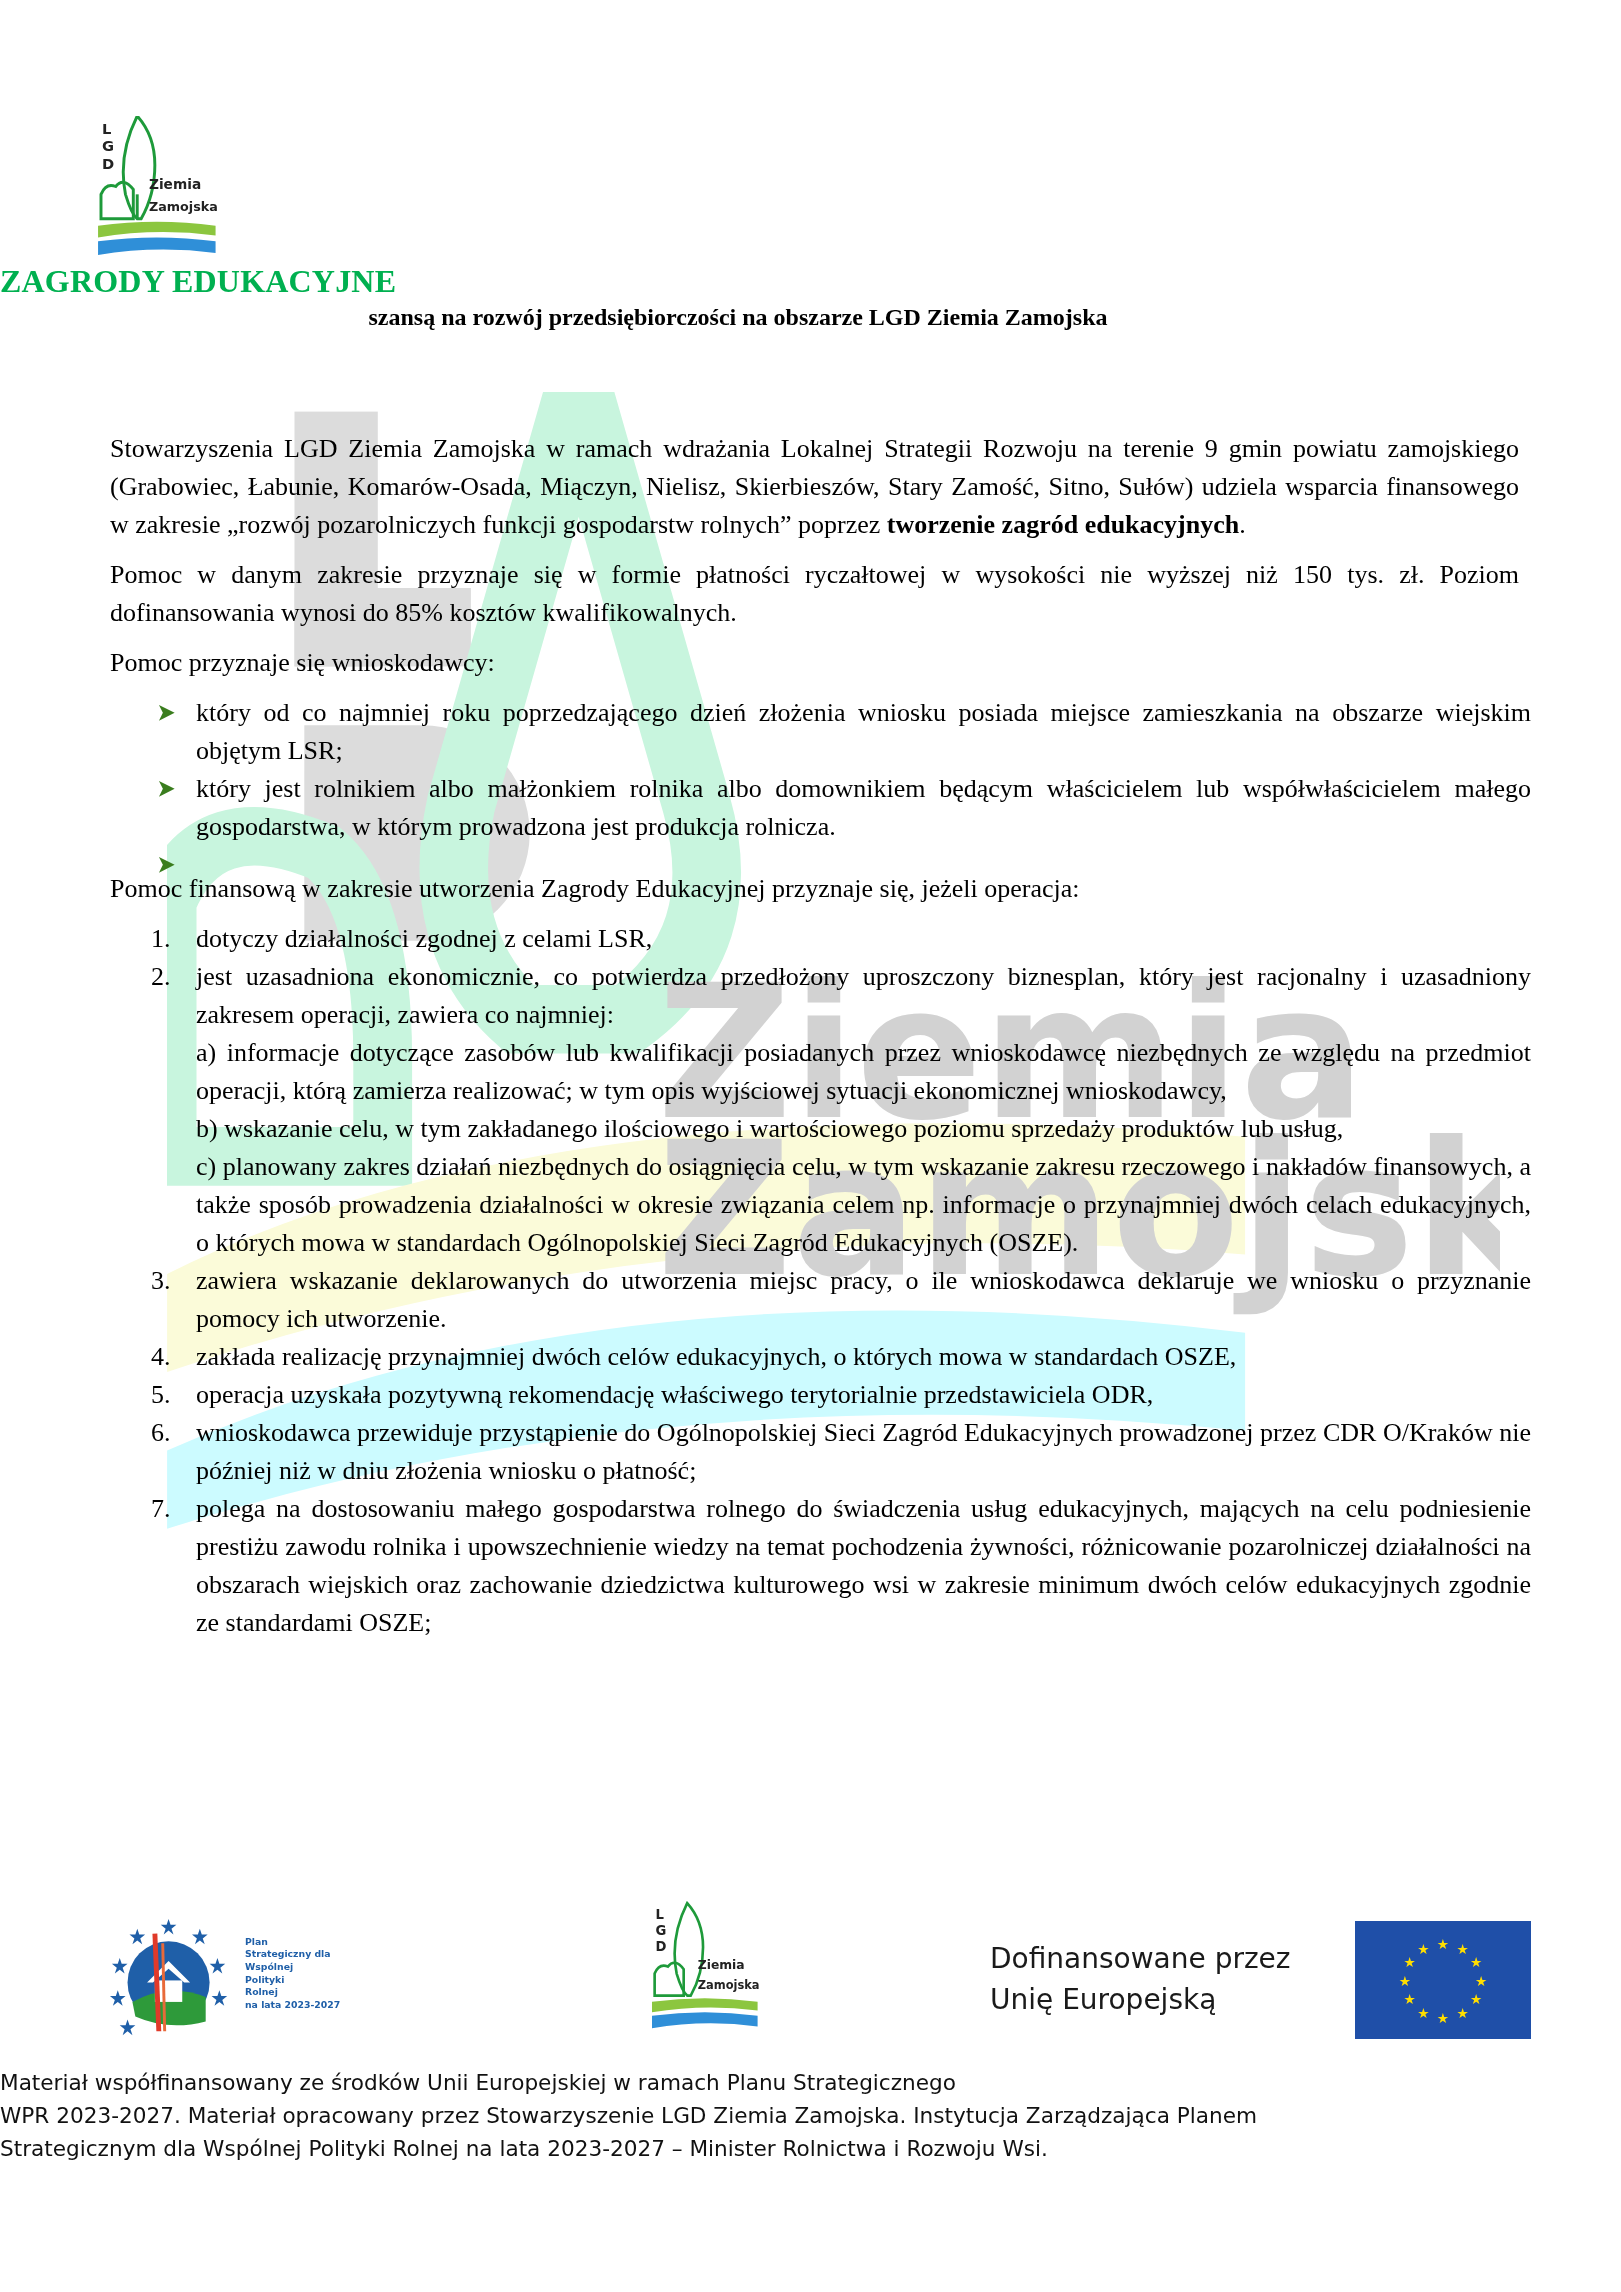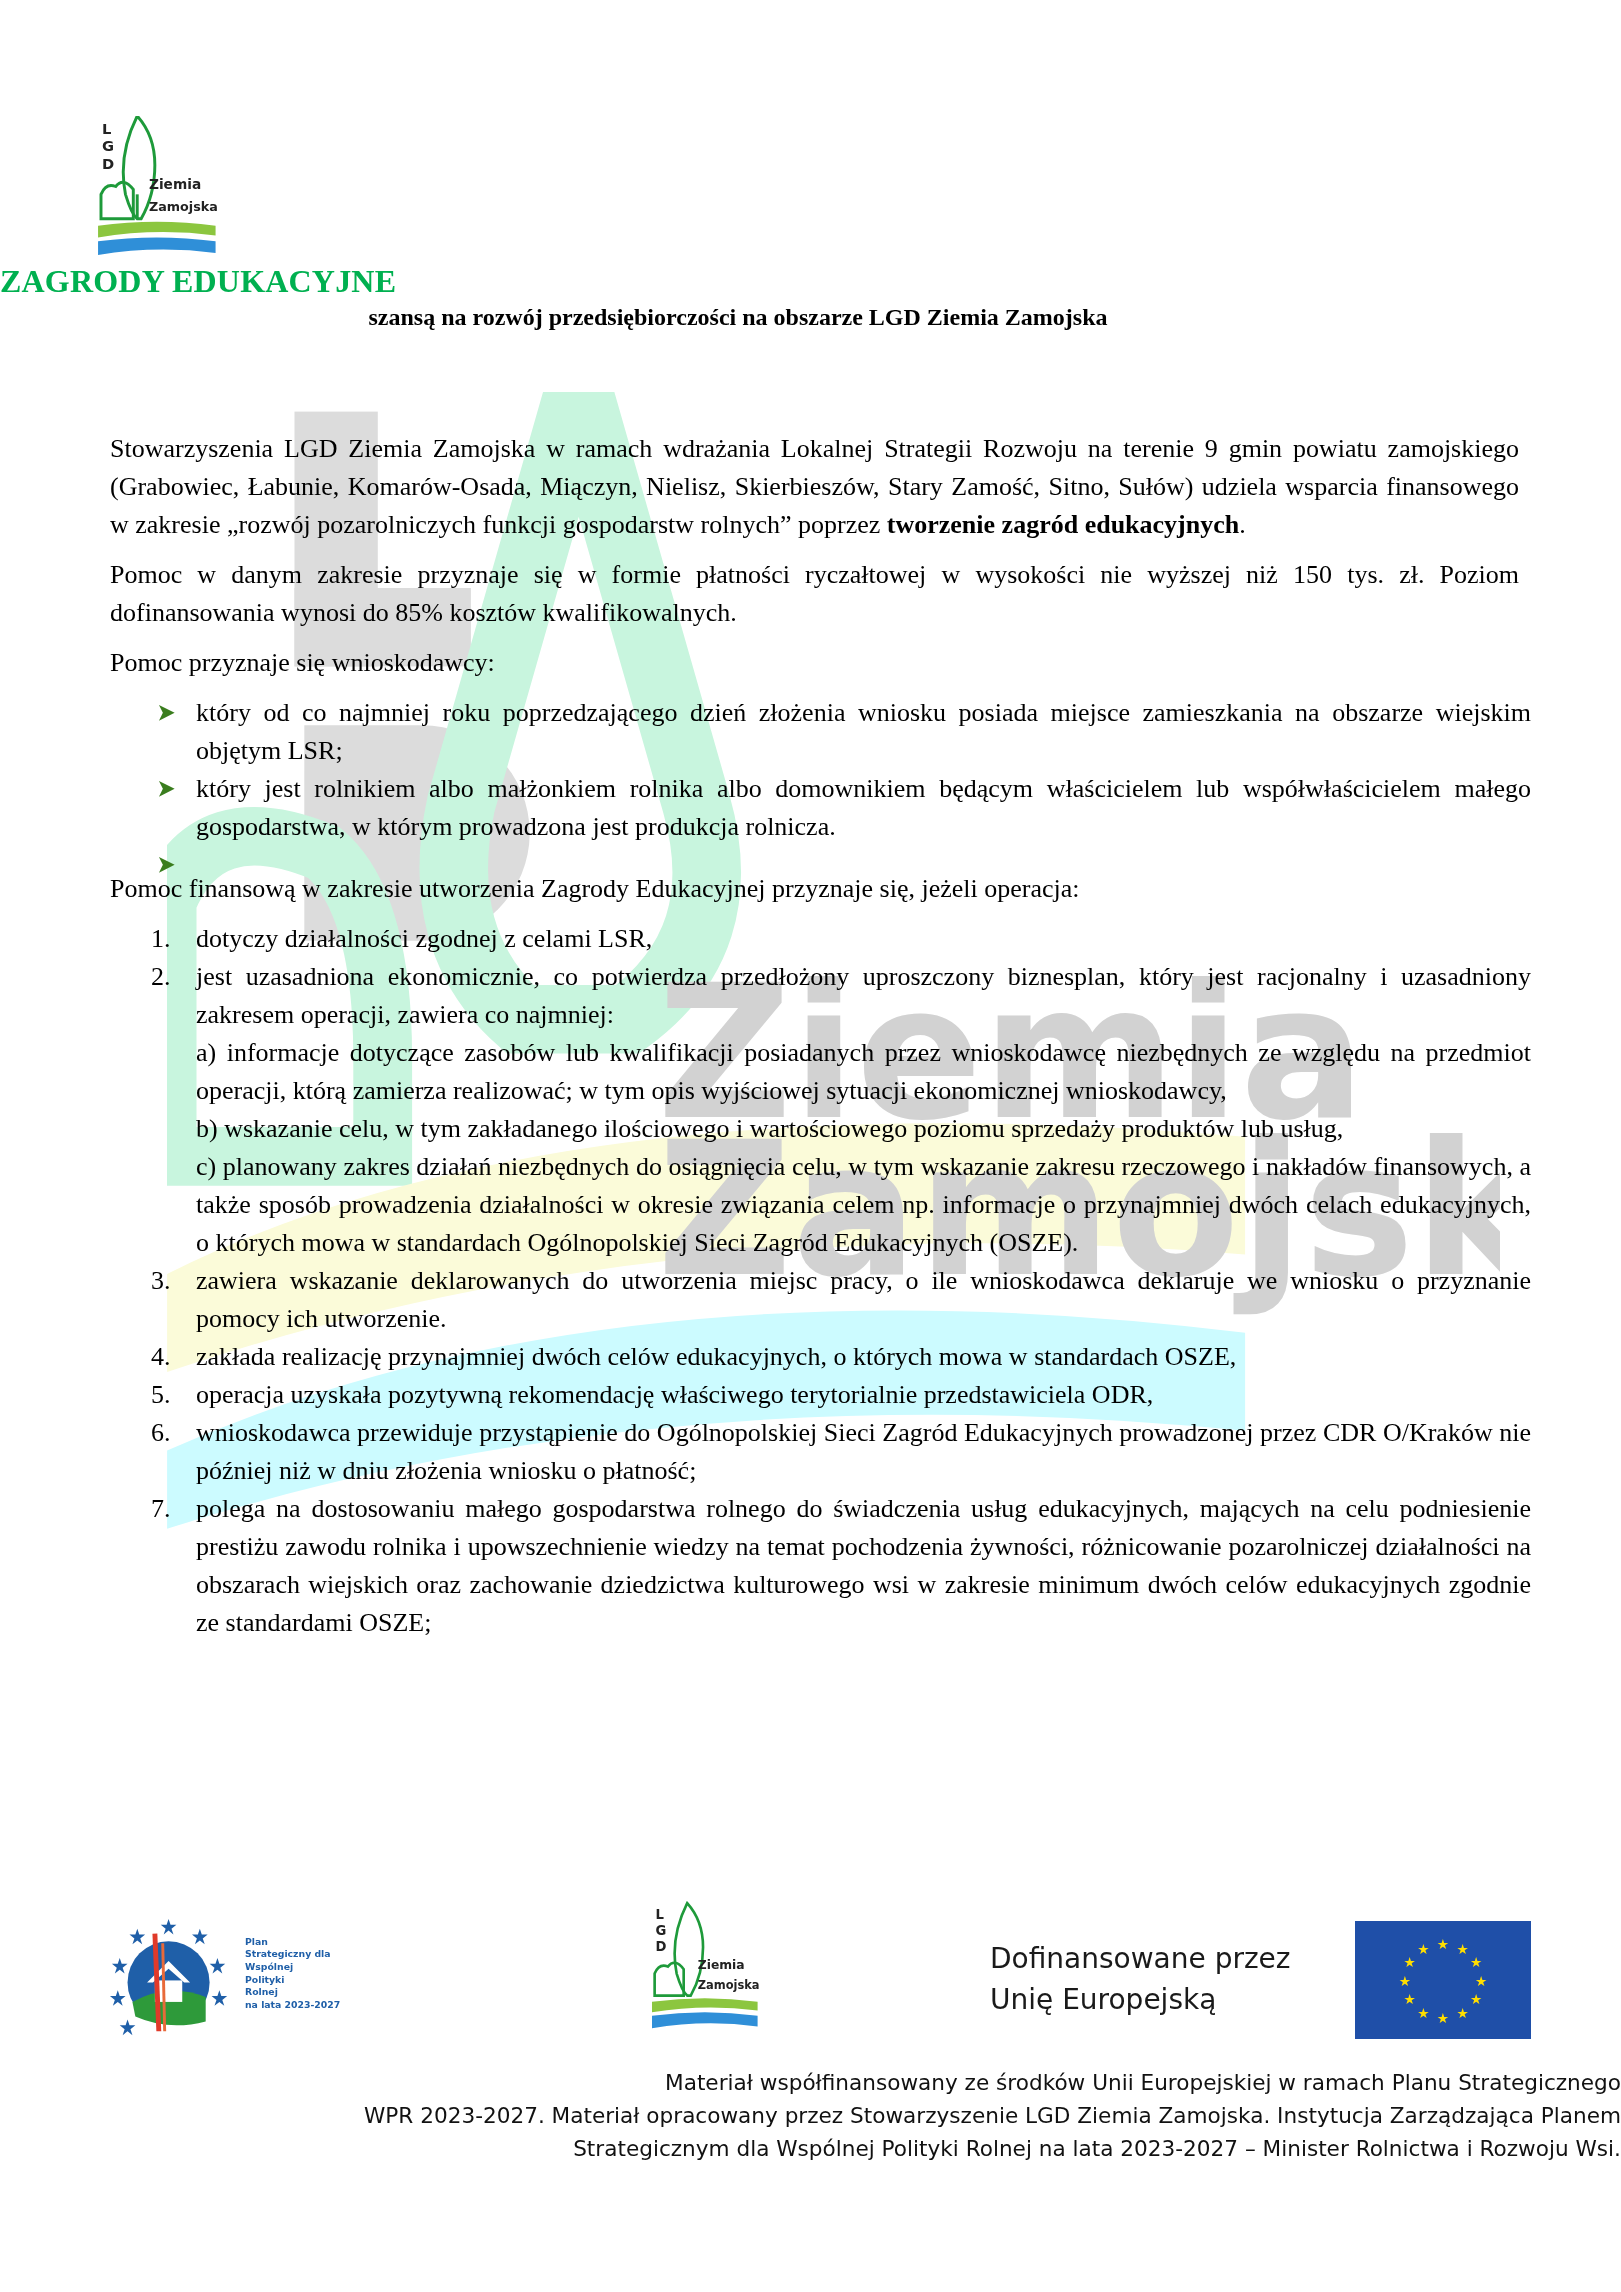--- a/index.html
+++ b/index.html
@@ -35,21 +35,21 @@
   
   .footer-logos { position: absolute; left: 0; top: 1901px; width: 1621px; height: 147px; z-index: 2; }
   .psp-logo { position: absolute; left: 108px; top: 13px; width: 245px; height: 127px; font-weight: bold; }
   .psp-text { position: absolute; left: 137px; top: 21.6px; font-family: "DejaVu Sans", sans-serif;
               font-size: 9.3px; line-height: 12.7px; color: #1f5fa8; }
   .lgd-logo-small { position: absolute; left: 652px; top: 0; width: 132px; height: 132px; }
   .eu-text { position: absolute; left: 990px; top: 37px; width: 338px; 
              font-family: "DejaVu Sans", sans-serif; font-size: 28px; line-height: 41px; color: #1a1a1a; }
   .eu-flag { position: absolute; left: 1355px; top: 19.6px; width: 176px; height: 118px; background: #1f4fa8; }
 
-  .footer-text { position: absolute; left: 0; width: 1621px; top: 2066px; text-align: right;
+  .footer-text { position: absolute; left: 0; width: 1621px; top: 2066px; text-align: left;
                  font-family: "DejaVu Sans", sans-serif; font-size: 21.6px; line-height: 33px; color: #111; z-index: 2; }
   .footer-text div { white-space: nowrap; }
 </style>
 </head>
 <body>
 
 <div class="page">
 
   <svg class="watermark" viewBox="0 0 1360 1200">
 

